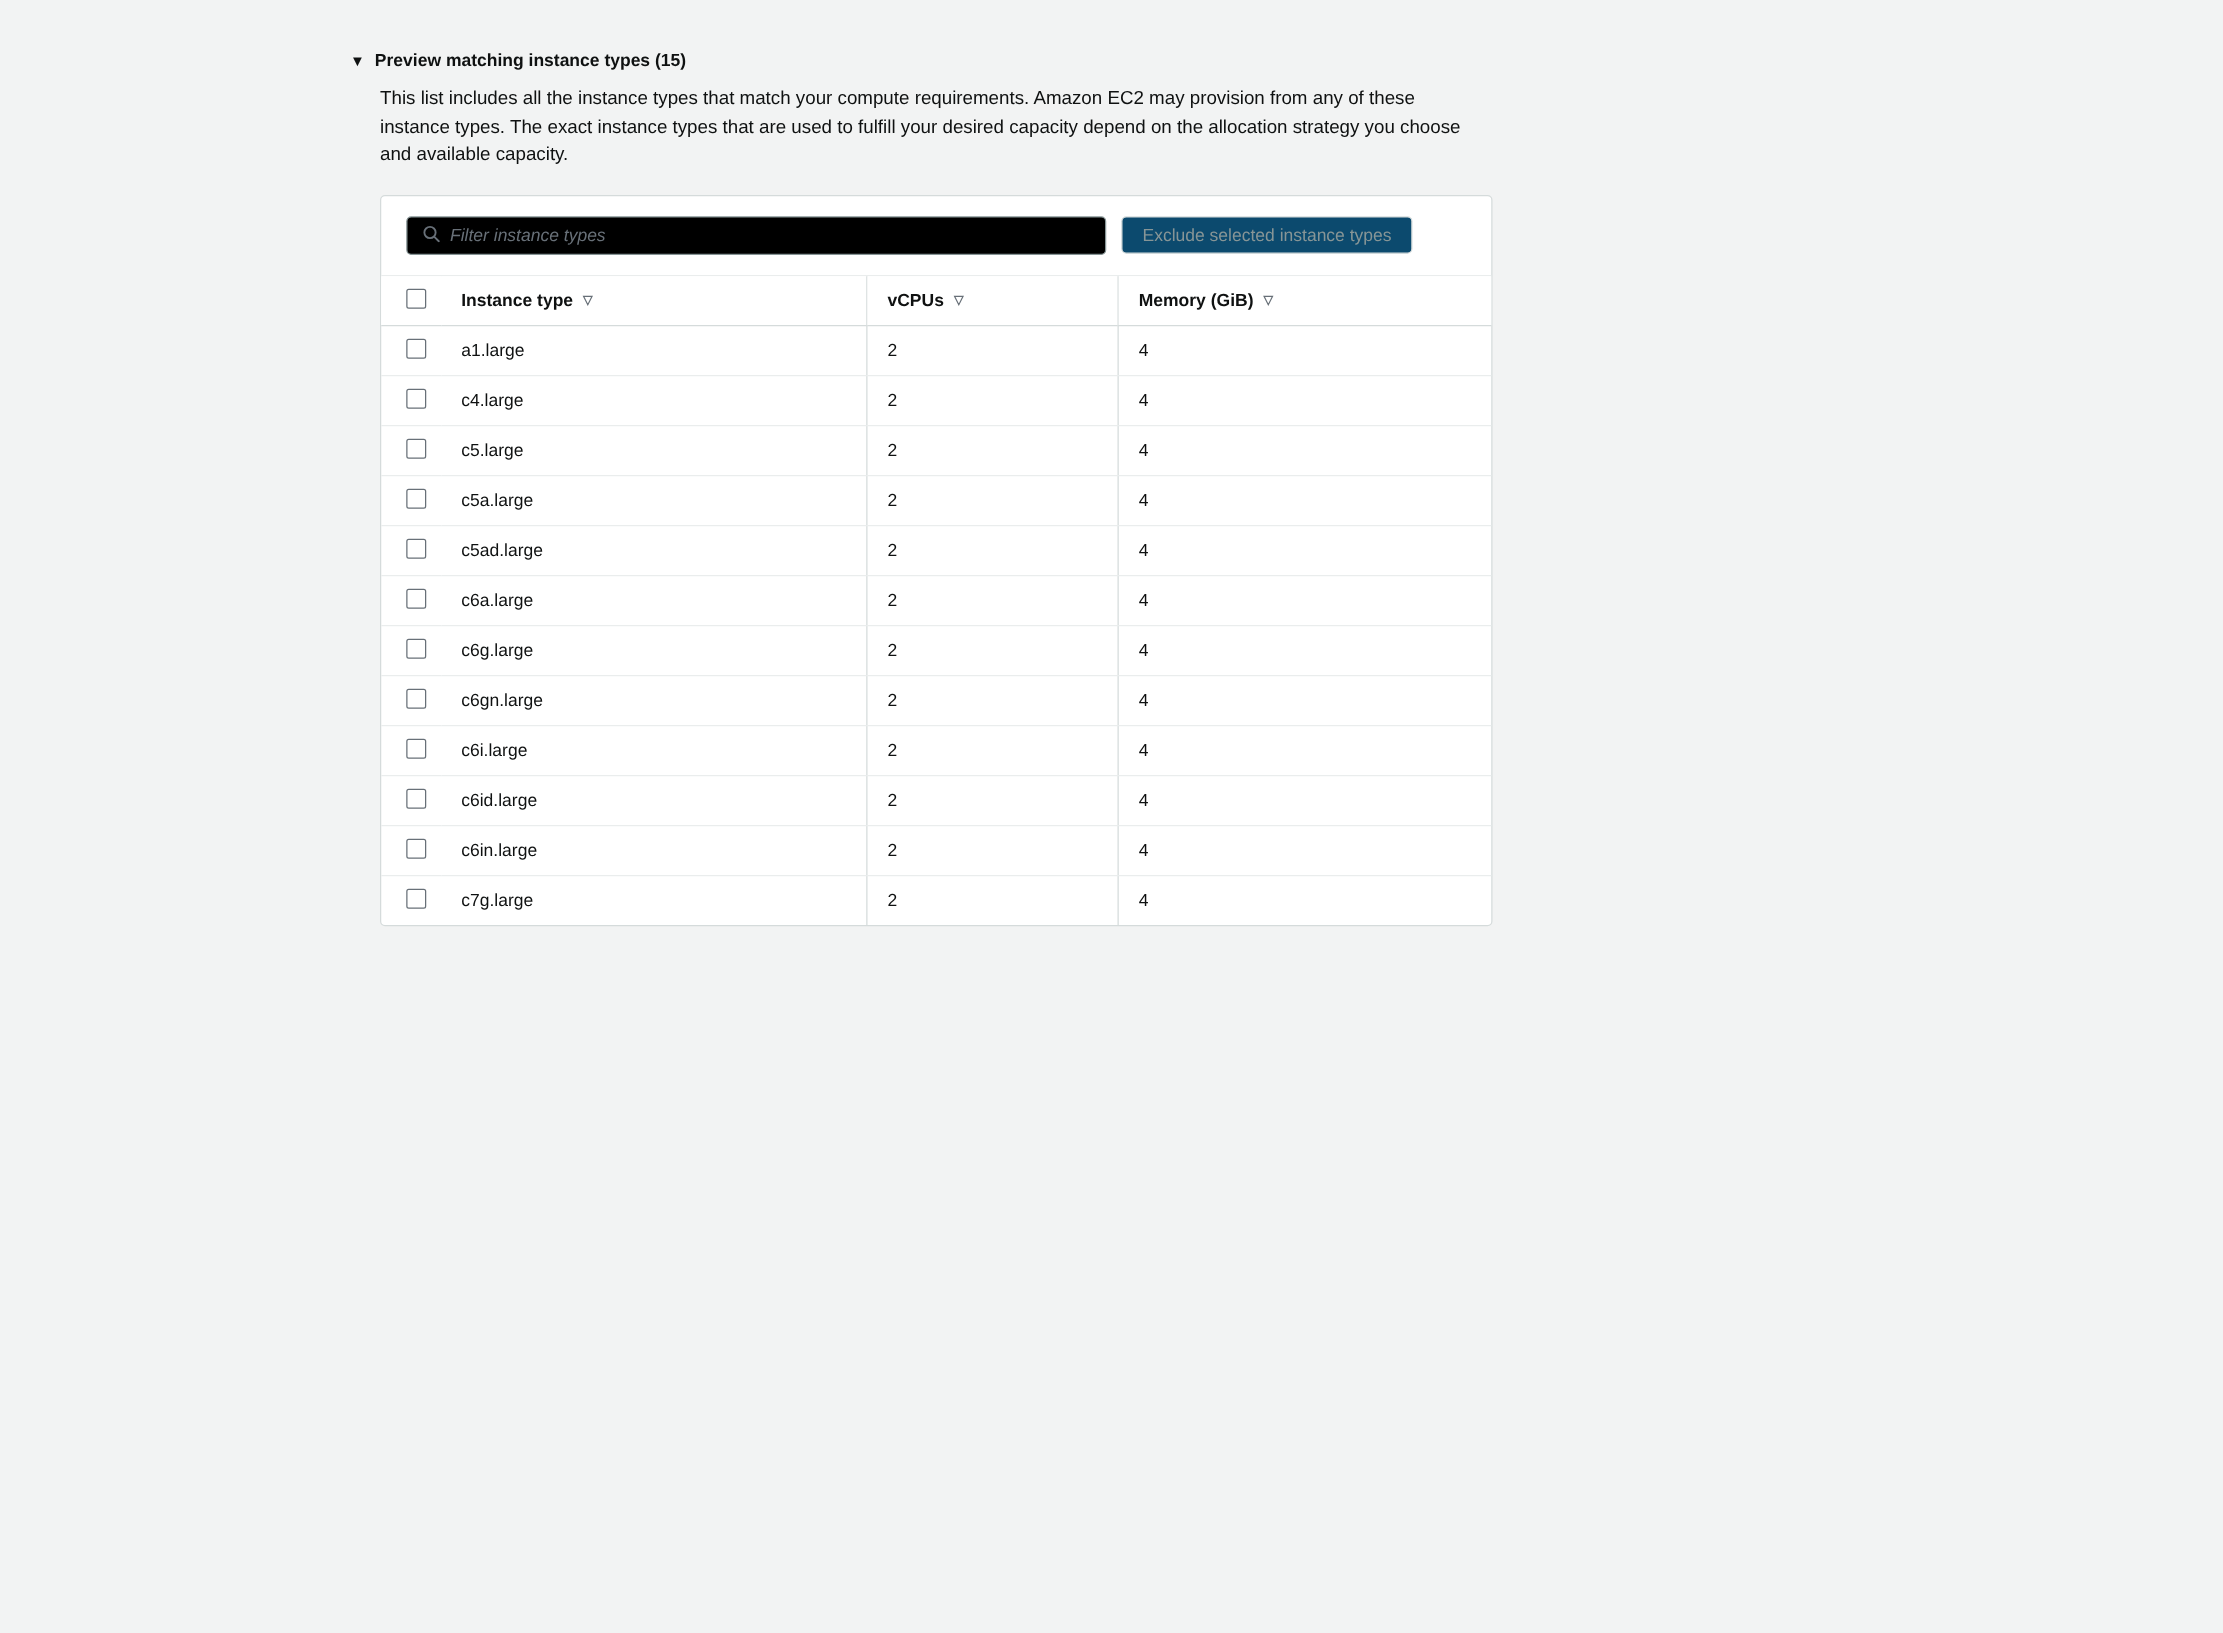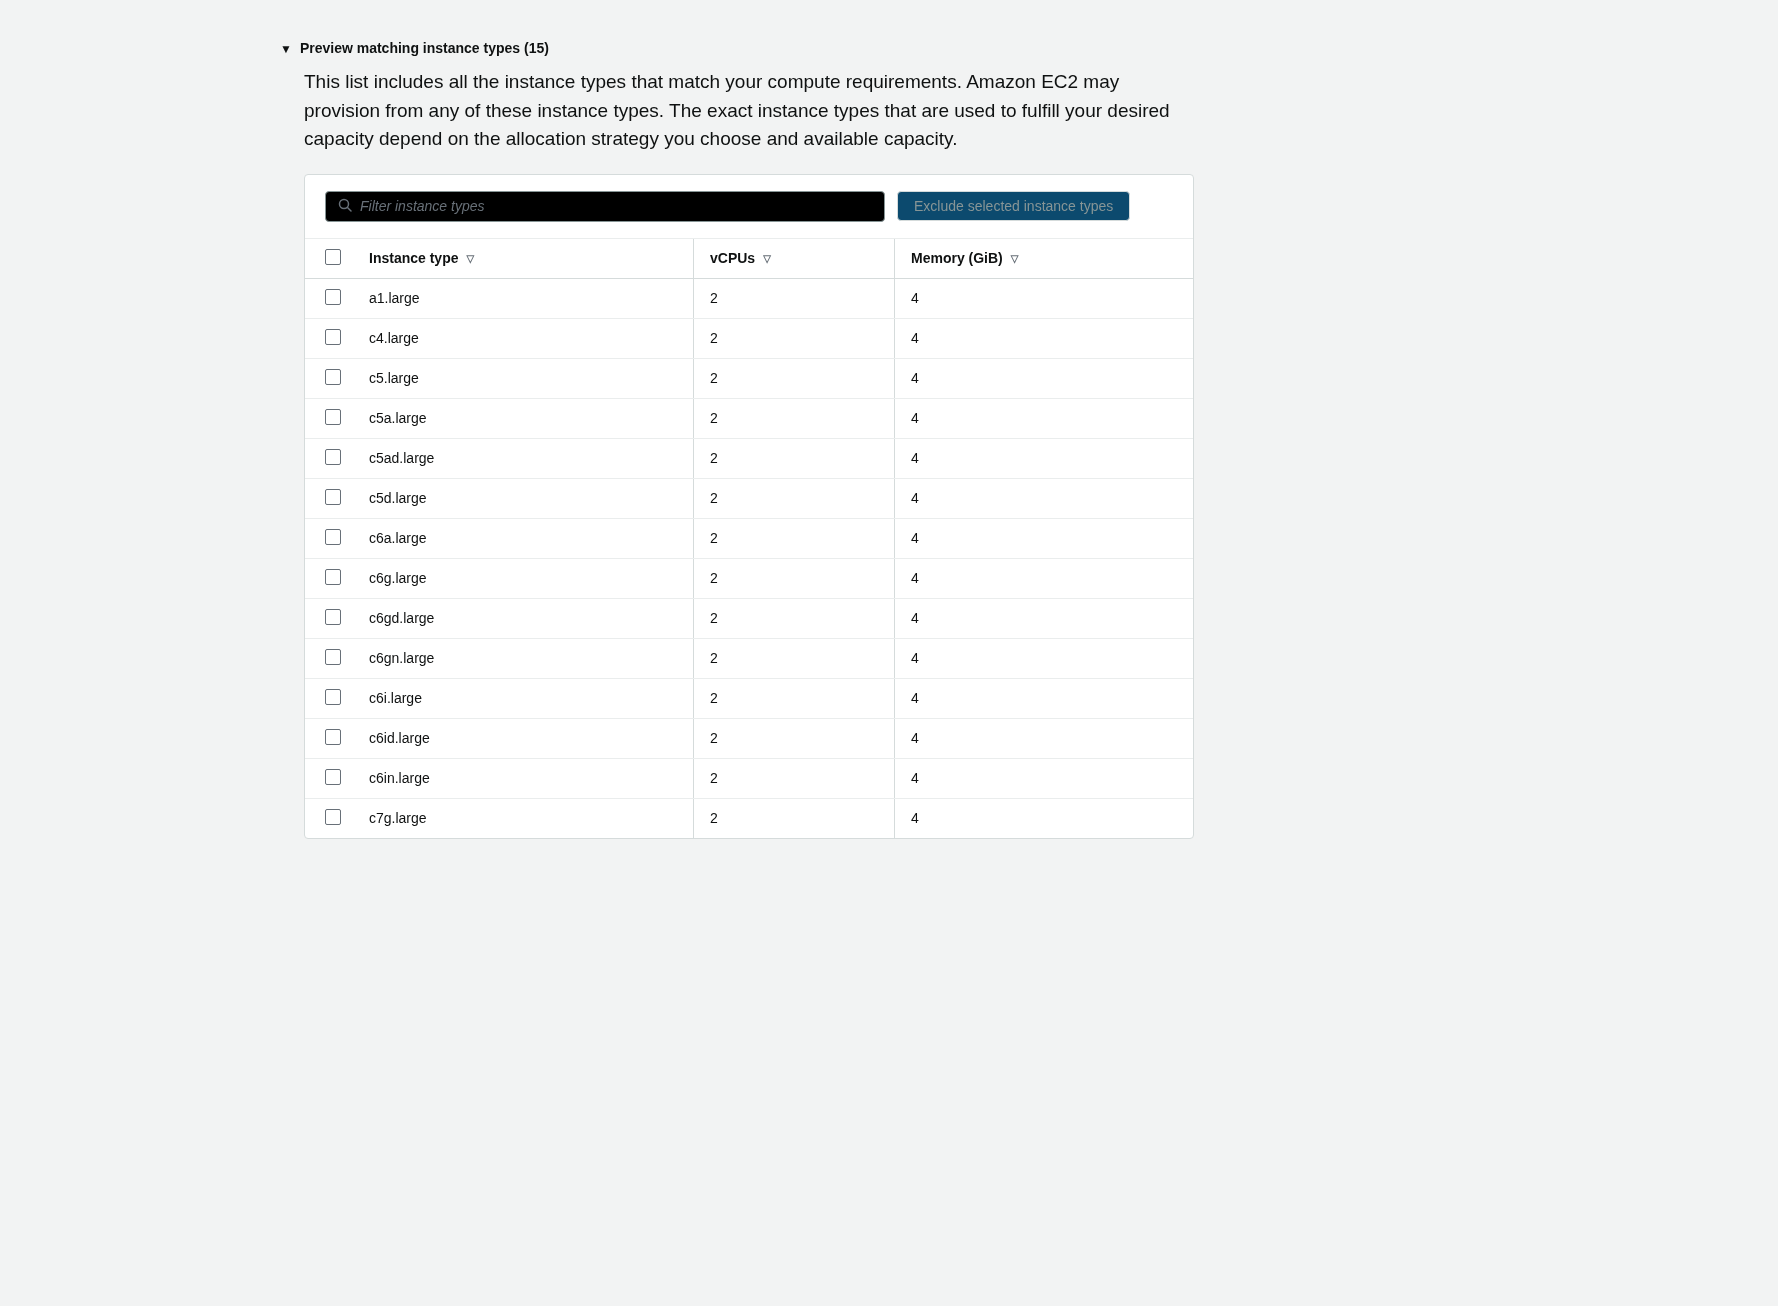--- a/index.html
+++ b/index.html
@@ -37,21 +37,21 @@
       flex-shrink: 0;
     }
 
     .section-title {
       font-size: 14px;
       font-weight: 700;
       color: #0f1111;
     }
 
     .section-description {
-      font-size: 19px;
+      font-size: 15px;
       color: #0f1111;
       line-height: 1.5;
       margin-left: 24px;
       margin-bottom: 20px;
       max-width: 870px;
     }
 
     .table-container {
       background: #ffffff;
       border: 1px solid #d5dbdb;
@@ -319,51 +319,31 @@
       <td>c5ad.large</td>
       <td class="col-divider"></td>
       <td>2</td>
       <td class="col-divider"></td>
       <td>4</td>
     </tr>
           <tr>
       <td class="col-check">
         <input type="checkbox" class="row-checkbox" style="">
       </td>
-      <td>c5d.large</td>
-      <td class="col-divider"></td>
-      <td>2</td>
-      <td class="col-divider"></td>
-      <td>4</td>
-    </tr>
-          <tr>
-      <td class="col-check">
-        <input type="checkbox" class="row-checkbox" style="">
-      </td>
       <td>c6a.large</td>
       <td class="col-divider"></td>
       <td>2</td>
       <td class="col-divider"></td>
       <td>4</td>
     </tr>
           <tr>
       <td class="col-check">
         <input type="checkbox" class="row-checkbox" style="">
       </td>
       <td>c6g.large</td>
-      <td class="col-divider"></td>
-      <td>2</td>
-      <td class="col-divider"></td>
-      <td>4</td>
-    </tr>
-          <tr>
-      <td class="col-check">
-        <input type="checkbox" class="row-checkbox" style="">
-      </td>
-      <td>c6gd.large</td>
       <td class="col-divider"></td>
       <td>2</td>
       <td class="col-divider"></td>
       <td>4</td>
     </tr>
           <tr>
       <td class="col-check">
         <input type="checkbox" class="row-checkbox" style="">
       </td>
       <td>c6gn.large</td>

